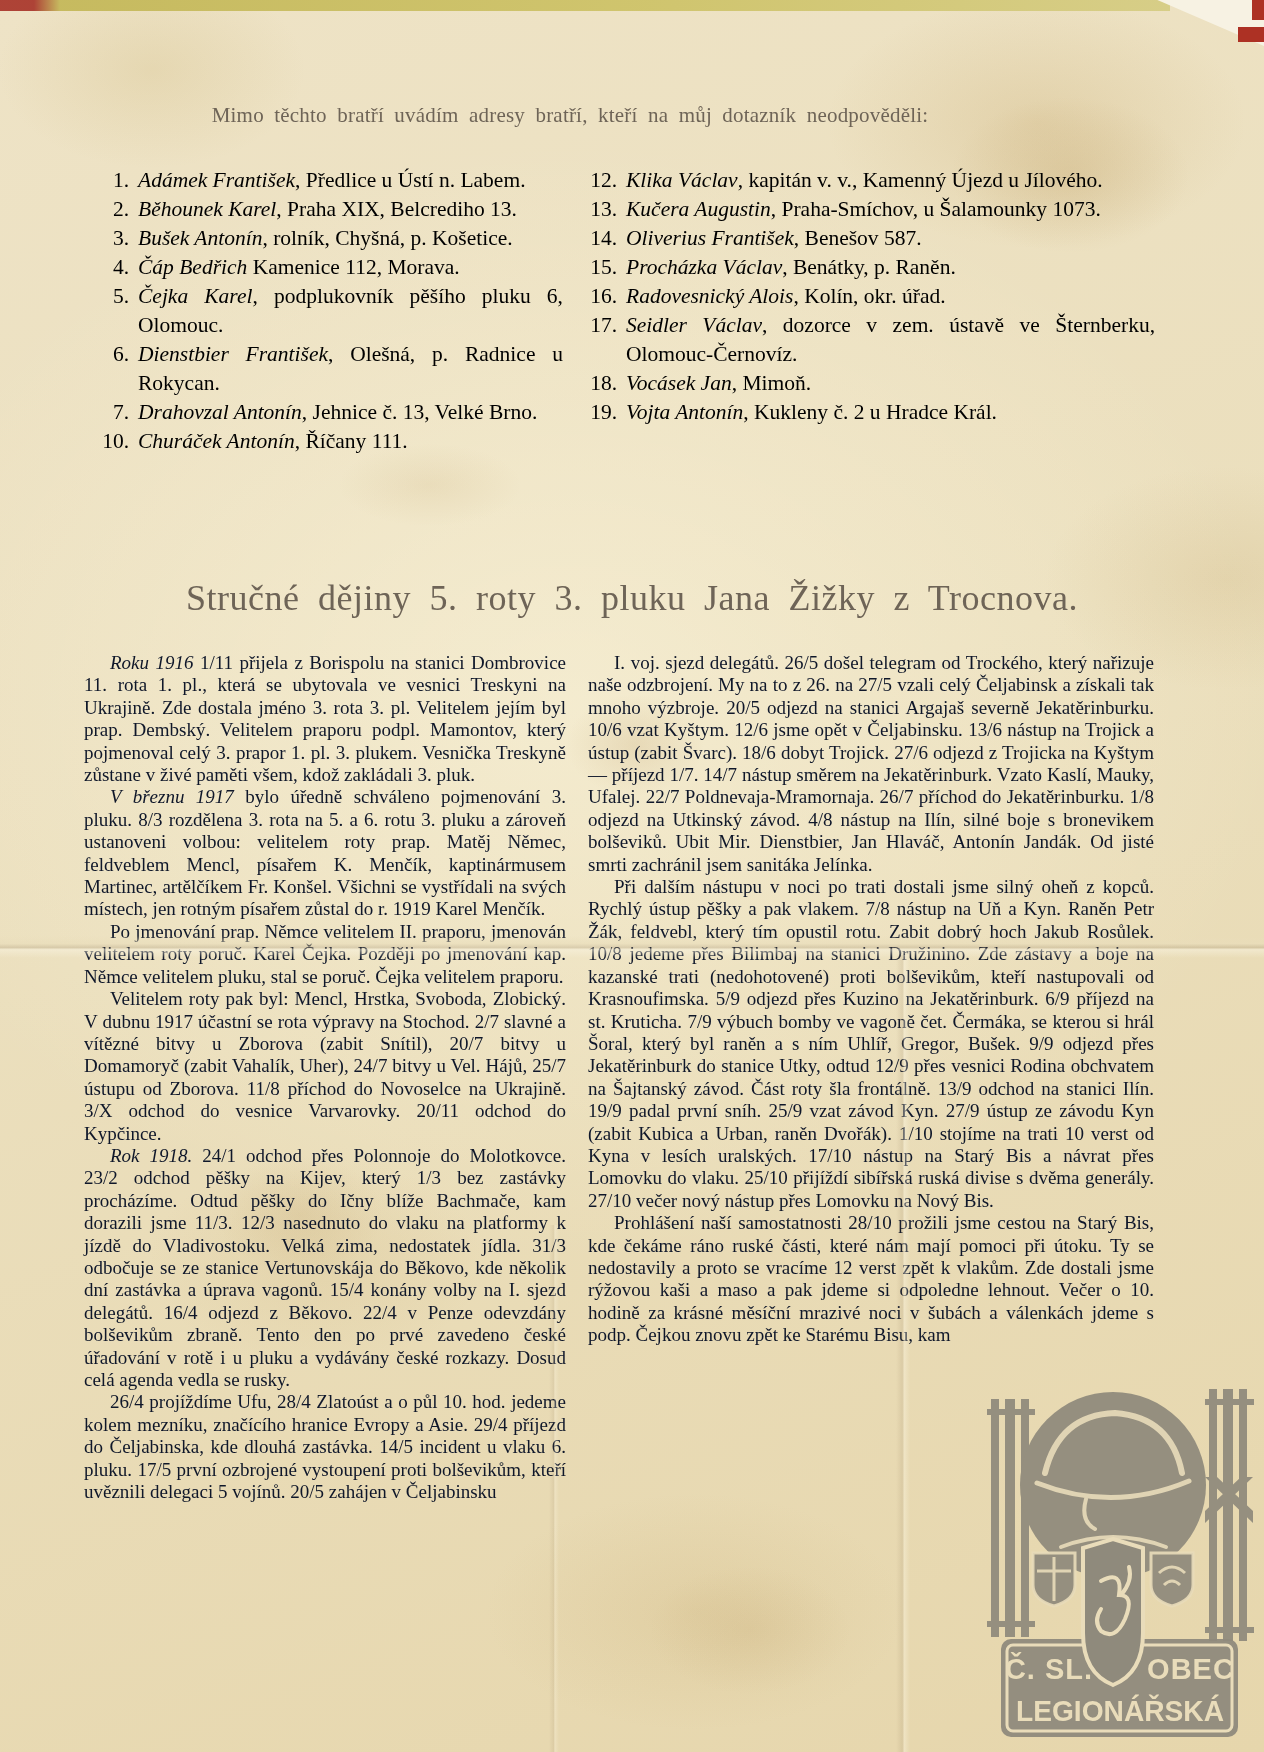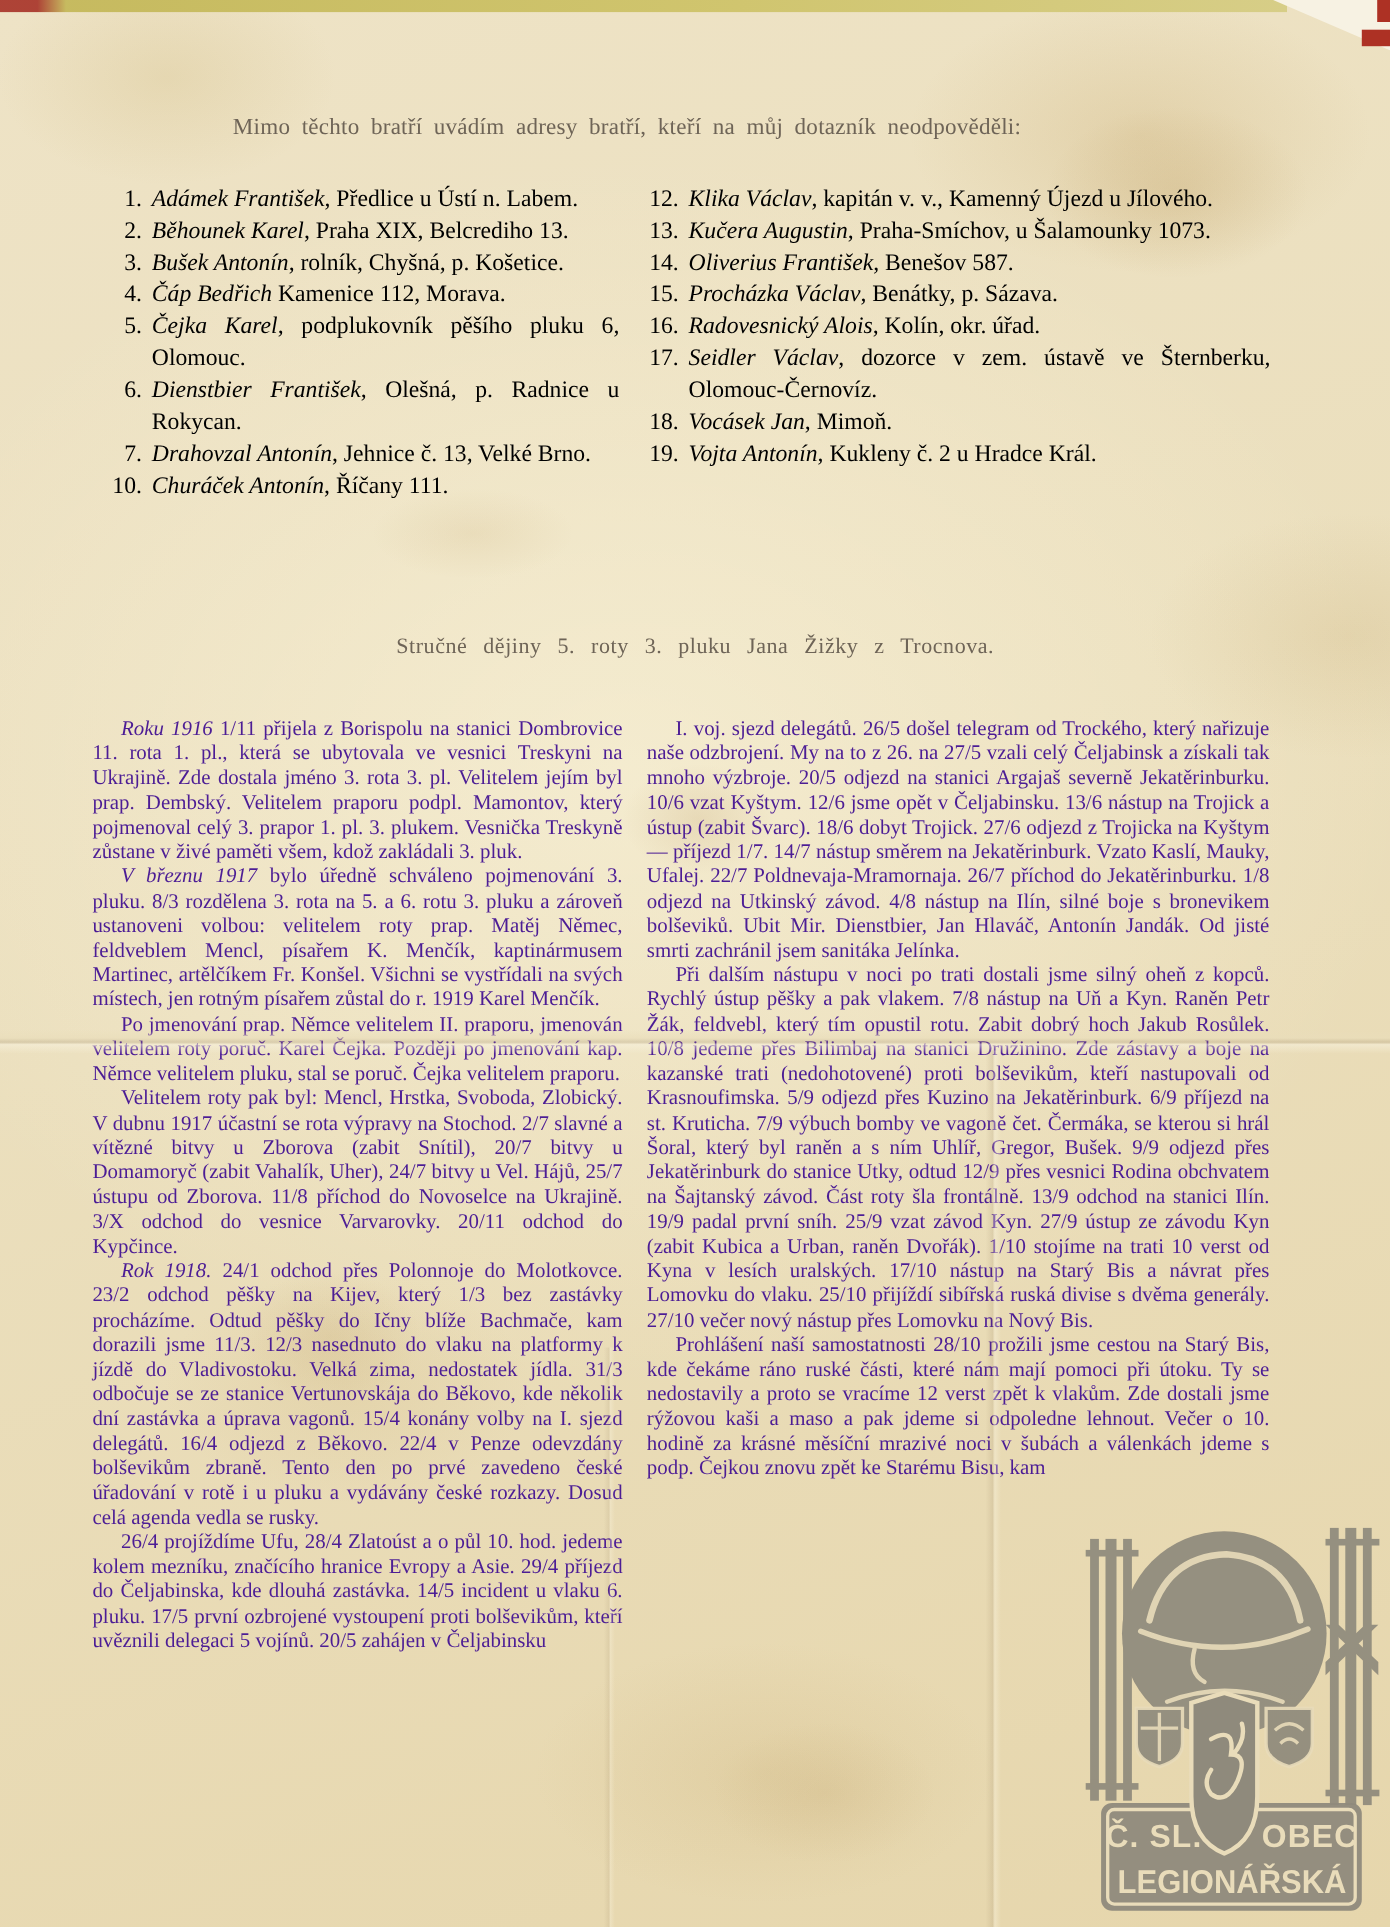--- a/index.html
+++ b/index.html
@@ -49,25 +49,25 @@
   }
   .addr-col{position:absolute;top:166px;font-size:21.5px;line-height:29px;color:#000000;}
   .addr-col.left{left:95px;width:468px;}
   .addr-col.right{left:583px;width:572px;}
   .addr-item{margin:0;padding-left:43px;text-indent:-43px;text-align:justify;}
   .addr-num{display:inline-block;width:34px;text-align:right;margin-right:9px;text-indent:0;}
   .addr-name{font-style:italic;}
 
   .section-title{
     position:absolute;left:0;top:577px;width:1264px;text-align:center;
-    font-size:20px;color:#6e6457;word-spacing:9px;letter-spacing:.5px;
+    font-size:36px;color:#6e6457;word-spacing:9px;letter-spacing:.5px;
   }
 
   .body-col{position:absolute;top:652px;font-size:19px;line-height:22.4px;
-    text-align:justify;color:#4c1d95;}
+    text-align:justify;color:#0f172a;}
   .body-col.left{left:84px;width:482px;}
   .body-col.right{left:588px;width:566px;}
   .body-para{margin:0;text-indent:26px;}
   .body-para i{font-style:italic;}
 
   .stamp{position:absolute;left:983px;top:1381px;width:275px;height:368px;}
   .stamp svg{display:block;}
 </style>
 </head>
 <body>
@@ -92,21 +92,21 @@
     <p class="addr-item"><span class="addr-num">4.</span><i class="addr-name">Čáp Bedřich</i><span> Kamenice 112, Morava.</span></p>
     <p class="addr-item"><span class="addr-num">5.</span><i class="addr-name">Čejka Karel</i><span>, podplukovník pěšího pluku 6, Olomouc.</span></p>
     <p class="addr-item"><span class="addr-num">6.</span><i class="addr-name">Dienstbier František</i><span>, Olešná, p. Radnice u Rokycan.</span></p>
     <p class="addr-item"><span class="addr-num">7.</span><i class="addr-name">Drahovzal Antonín</i><span>, Jehnice č. 13, Velké Brno.</span></p>
     <p class="addr-item"><span class="addr-num">10.</span><i class="addr-name">Churáček Antonín</i><span>, Říčany 111.</span></p>
   </div>
 <div class="addr-col right">
     <p class="addr-item"><span class="addr-num">12.</span><i class="addr-name">Klika Václav</i><span>, kapitán v. v., Kamenný Újezd u Jílového.</span></p>
     <p class="addr-item"><span class="addr-num">13.</span><i class="addr-name">Kučera Augustin</i><span>, Praha-Smíchov, u Šalamounky 1073.</span></p>
     <p class="addr-item"><span class="addr-num">14.</span><i class="addr-name">Oliverius František</i><span>, Benešov 587.</span></p>
-    <p class="addr-item"><span class="addr-num">15.</span><i class="addr-name">Procházka Václav</i><span>, Benátky, p. Sázava.</span></p>
+    <p class="addr-item"><span class="addr-num">15.</span><i class="addr-name">Procházka Václav</i><span>, Benátky, p. Raněn.</span></p>
     <p class="addr-item"><span class="addr-num">16.</span><i class="addr-name">Radovesnický Alois</i><span>, Kolín, okr. úřad.</span></p>
     <p class="addr-item"><span class="addr-num">17.</span><i class="addr-name">Seidler Václav</i><span>, dozorce v zem. ústavě ve Šternberku, Olomouc-Černovíz.</span></p>
     <p class="addr-item"><span class="addr-num">18.</span><i class="addr-name">Vocásek Jan</i><span>, Mimoň.</span></p>
     <p class="addr-item"><span class="addr-num">19.</span><i class="addr-name">Vojta Antonín</i><span>, Kukleny č. 2 u Hradce Král.</span></p>
   </div>
 
 <div class="section-title">Stručné dějiny 5. roty 3. pluku Jana Žižky z Trocnova.</div>
 
 <div class="body-col left">
     <p class="body-para"><i>Roku 1916</i><span> 1/11 přijela z Borispolu na stanici Dombrovice 11. rota 1. pl., která se ubytovala ve vesnici Treskyni na Ukrajině. Zde dostala jméno 3. rota 3. pl. Velitelem jejím byl prap. Dembský. Velitelem praporu podpl. Mamontov, který pojmenoval celý 3. prapor 1. pl. 3. plukem. Vesnička Treskyně zůstane v živé paměti všem, kdož zakládali 3. pluk.</span></p>

